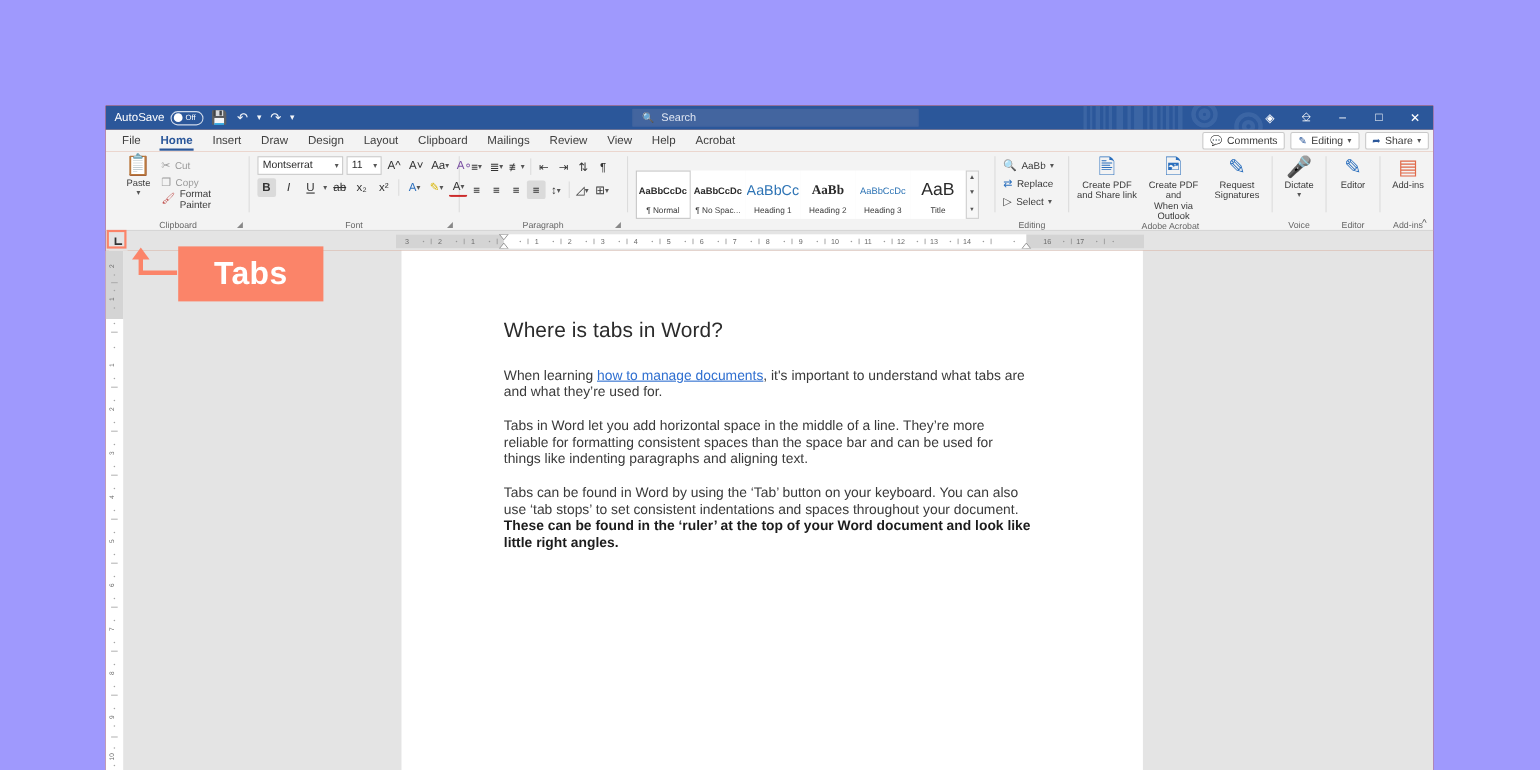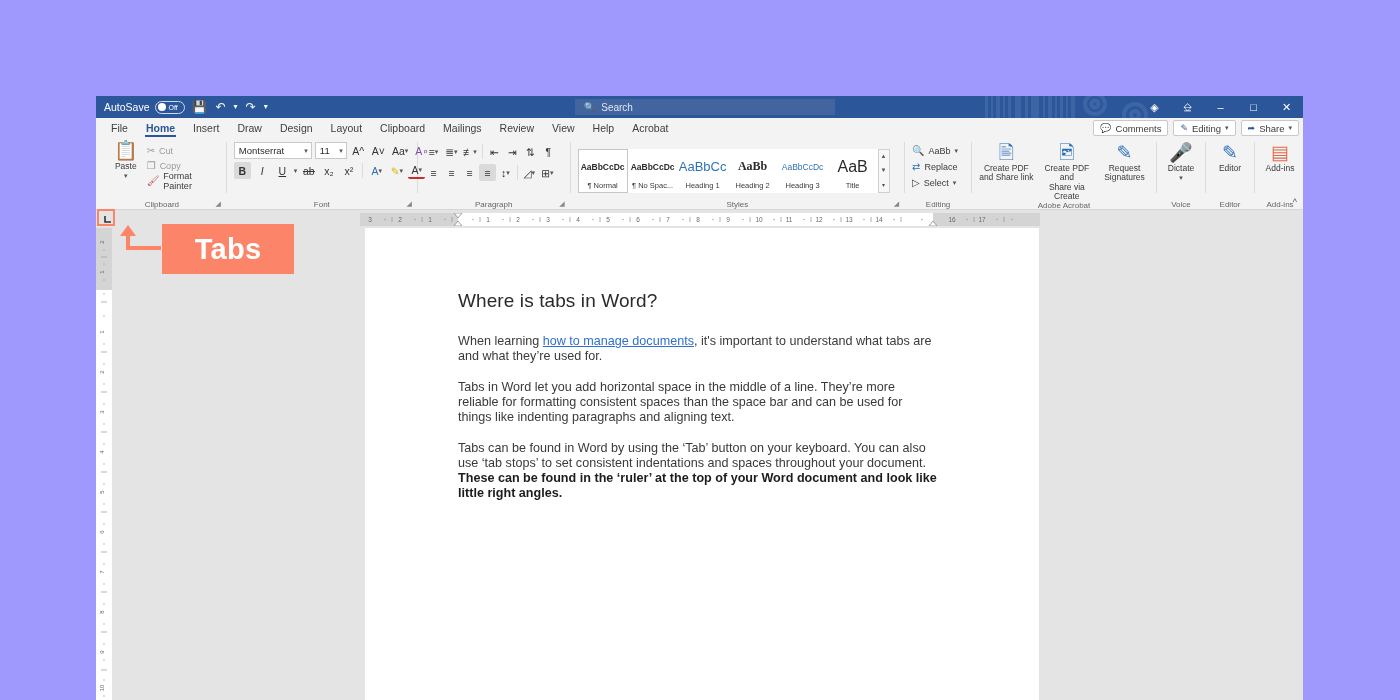--- a/index.html
+++ b/index.html
@@ -399,24 +399,20 @@
         <div class="stylecard">
           <span class="prev" style="font-size:16px">AaB</span>
           <span class="nm">Title</span>
         </div>
         <div class="gal-scroll">
           <span>▲</span>
           <span>▼</span>
           <span>▾</span>
         </div>
       </div>
-      <div class="grp-label">
-        <span>Styles</span>
-        <span class="dialog">◢</span>
-      </div>
     </div>
     <div class="grp-sep"></div>
 
     <div class="grp" style="width:62px">
       <div class="grp-body" style="flex-direction:column;gap:1px;padding-top:5px">
         <div class="smallrow enabled">
           <span class="gi">🔍</span>
           <span>AaBb</span>
           <span class="cara">▾</span>
         </div>
@@ -439,21 +435,21 @@
     <div class="grp" style="width:180px">
       <div class="grp-body" style="gap:4px;padding-top:5px;justify-content:center">
         <div class="bigbtn" style="width:58px">
           <span class="gi" style="color:#2b6fbd">🖹</span>
           <span style="white-space:pre-line">Create PDF
 and Share link</span>
         </div>
         <div class="bigbtn" style="width:62px">
           <span class="gi" style="color:#2b6fbd">🖻</span>
           <span style="white-space:pre-line">Create PDF and
-Share via Create</span>
+When via Outlook</span>
         </div>
         <div class="bigbtn" style="width:52px">
           <span class="gi" style="color:#2b6fbd">✎</span>
           <span style="white-space:pre-line">Request
 Signatures</span>
         </div>
       </div>
       <div class="grp-label">
         <span>Adobe Acrobat</span>
       </div>

